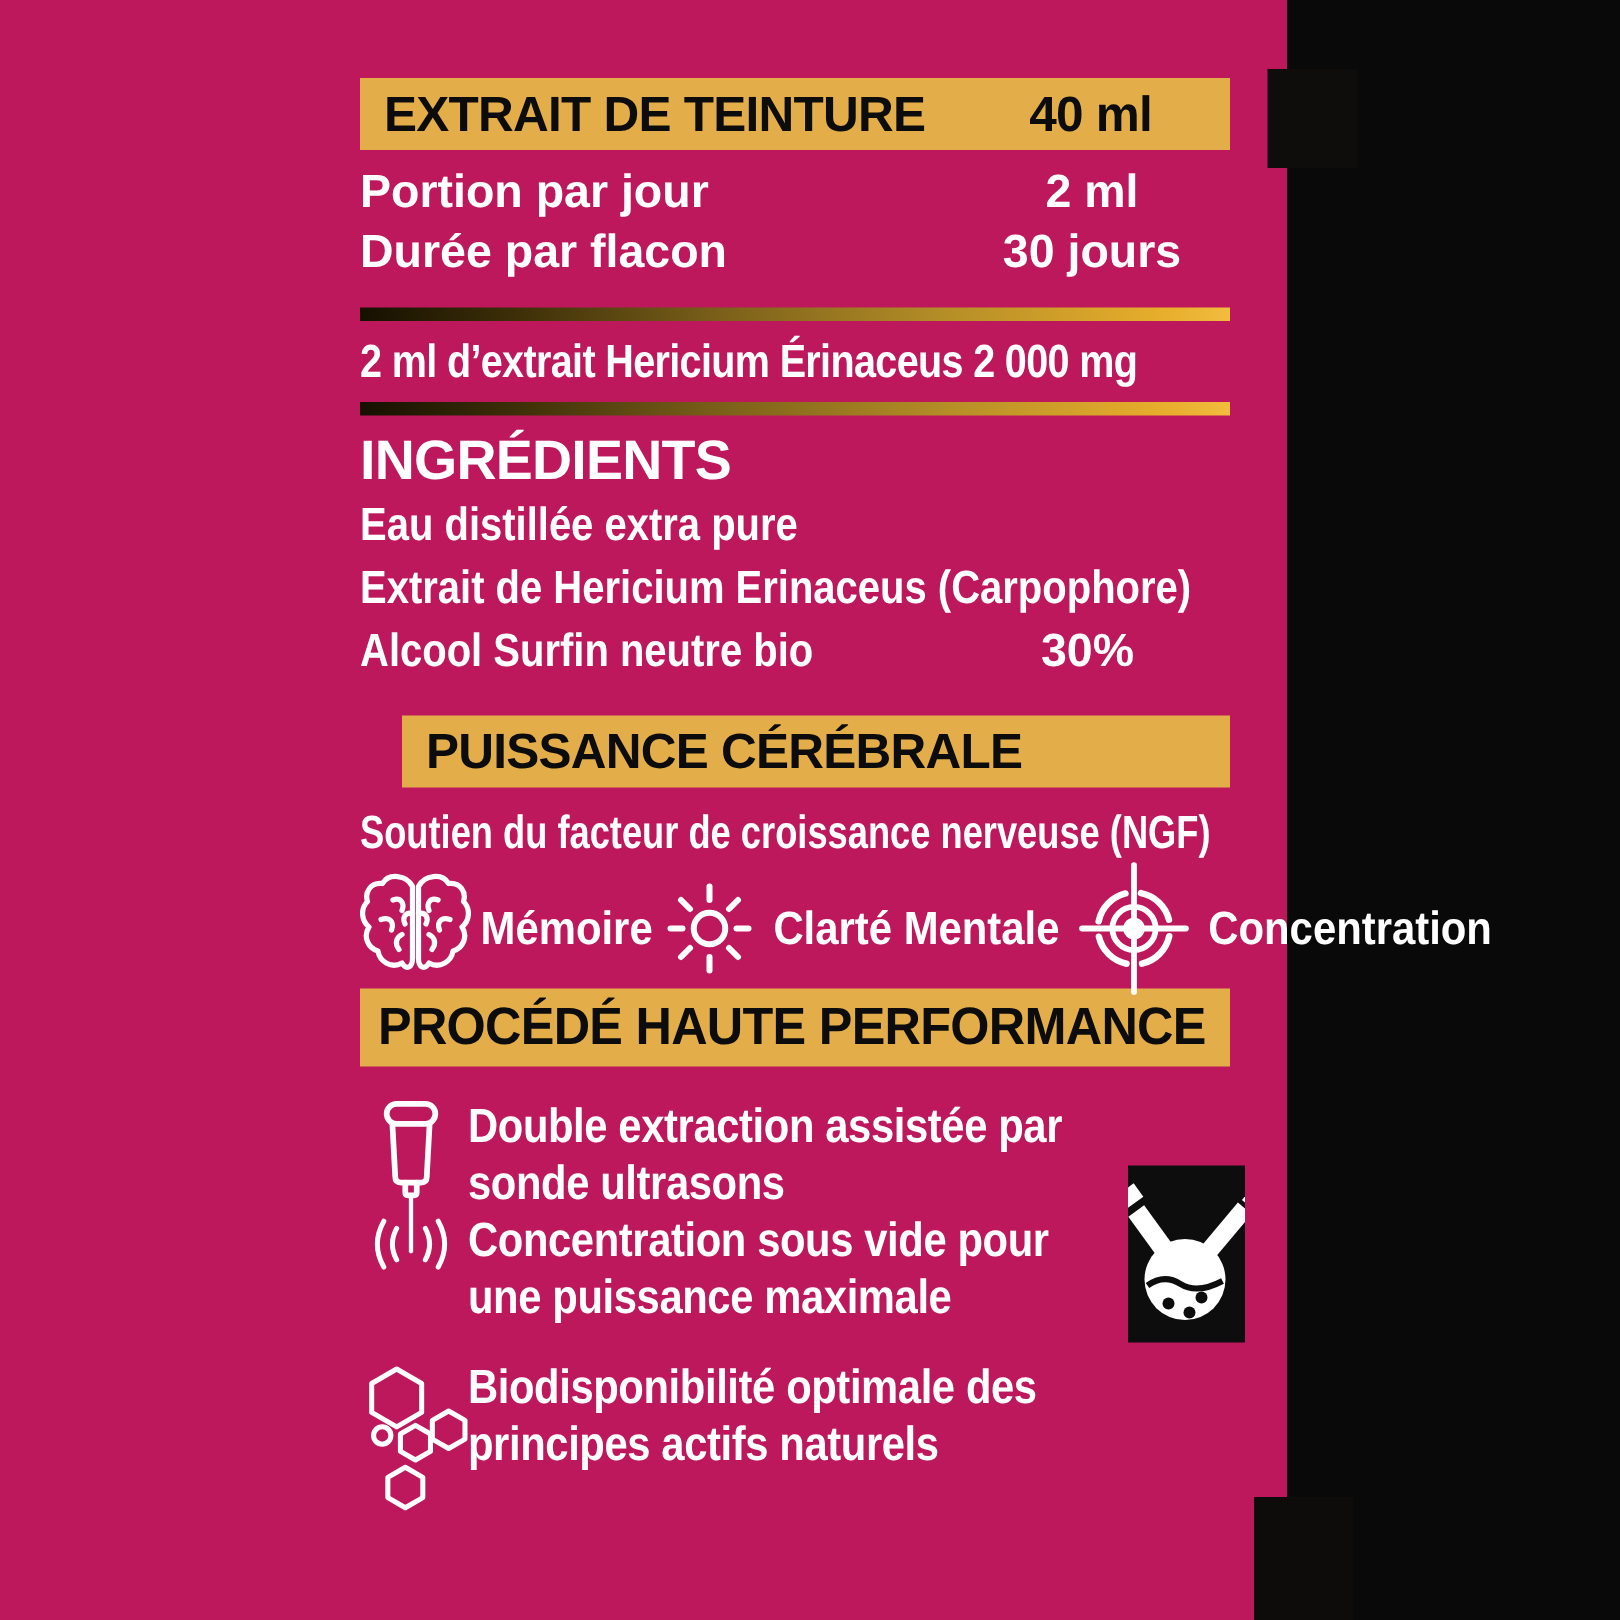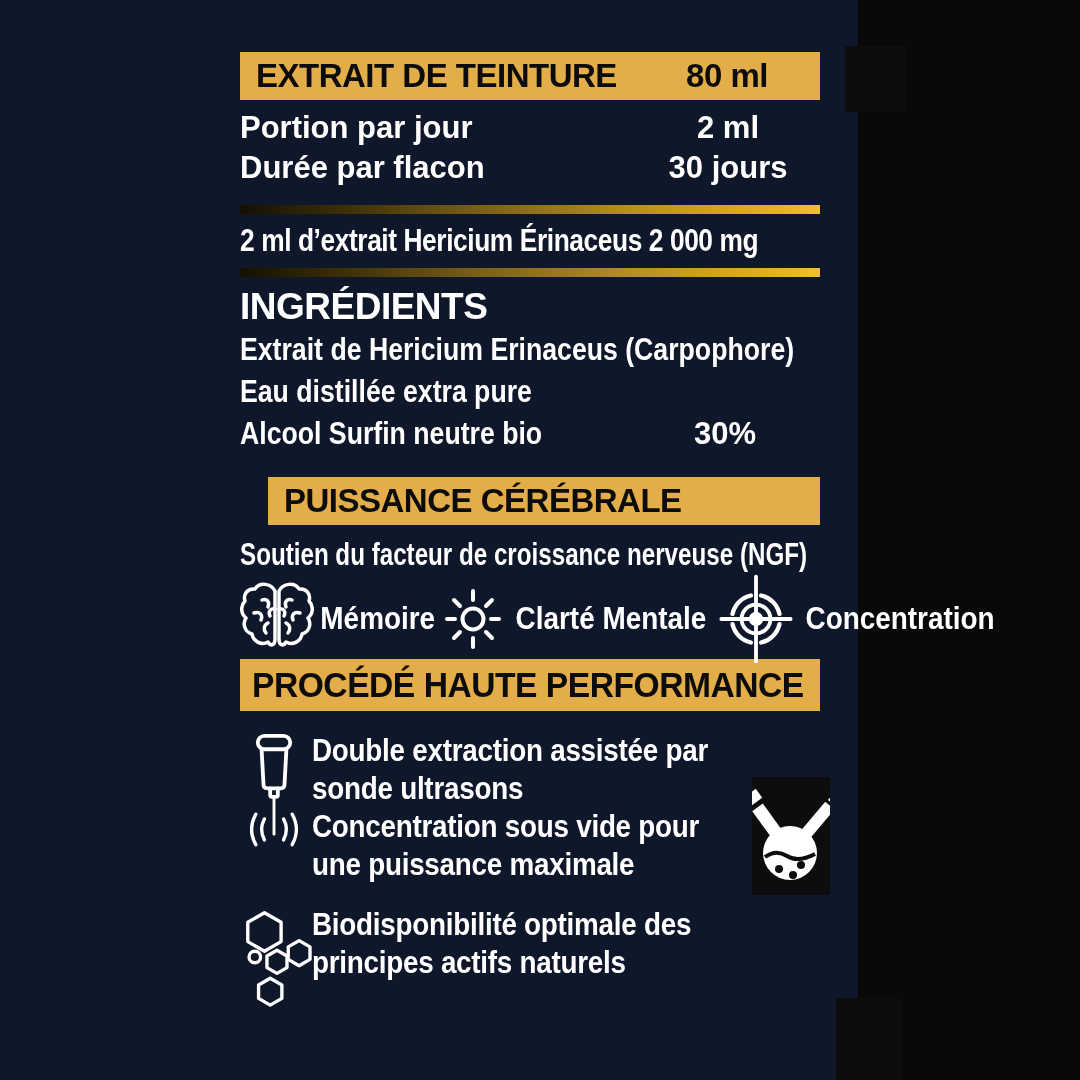--- a/index.html
+++ b/index.html
@@ -1,16 +1,16 @@
 <!DOCTYPE html>
 <html><head>
 <meta charset="utf-8">
 <style>
   html,body{margin:0;padding:0;background:#000;}
-  .stage{position:relative;width:1080px;height:1080px;background:#0f172a;overflow:hidden;
+  .stage{position:relative;width:1080px;height:1080px;background:#be185d;overflow:hidden;
          font-family:"Liberation Sans", sans-serif;font-weight:700;color:#fff;}
   .bg-strip{position:absolute;top:0;left:858px;width:222px;height:1080px;background:#090909;}
   .bg-blob-top{position:absolute;left:845px;top:46px;width:60px;height:66px;background:#0e0d0b;}
   .bg-blob-bottom{position:absolute;left:836px;top:998px;width:66px;height:84px;background:#0d0c0a;}
 
   .col{position:absolute;left:240px;top:0;width:580px;}
 
   .goldbar{background:#E3AE49;color:#0c0c0c;height:48px;display:flex;align-items:center;
            padding:0 0 0 16px;box-sizing:border-box;}
   .goldbar .t{font-size:33px;letter-spacing:-0.5px;white-space:nowrap;}
@@ -64,46 +64,46 @@
 
 <div class="stage">
   <div class="bg-strip"></div>
   <div class="bg-blob-top"></div>
   <div class="bg-blob-bottom"></div>
 
   <div class="col">
 
     <div class="goldbar bar1">
       <span class="t">EXTRAIT DE TEINTURE</span>
-      <span class="t">80 ml</span>
+      <span class="t">40 ml</span>
     </div>
 
     <div class="facts">
       <div class="row">
         <span class="lbl">Portion par jour</span>
         <span class="val">2 ml</span>
       </div>
       <div class="row">
         <span class="lbl">Durée par flacon</span>
         <span class="val">30 jours</span>
       </div>
     </div>
 
     <div class="divider"></div>
     <div class="dose">2 ml d’extrait Hericium Érinaceus 2 000 mg</div>
     <div class="divider d2"></div>
 
     <div class="ing-title">INGRÉDIENTS</div>
     <div>
       <div class="ing-row">
+        <span class="lbl">Eau distillée extra pure</span>
+        <span class="val"></span>
+      </div>
+      <div class="ing-row">
         <span class="lbl">Extrait de Hericium Erinaceus (Carpophore)</span>
-        <span class="val"></span>
-      </div>
-      <div class="ing-row">
-        <span class="lbl">Eau distillée extra pure</span>
         <span class="val"></span>
       </div>
       <div class="ing-row">
         <span class="lbl">Alcool Surfin neutre bio</span>
         <span class="val">30%</span>
       </div>
     </div>
 
     <div class="goldbar bar2">
       <span class="t">PUISSANCE CÉRÉBRALE</span>

